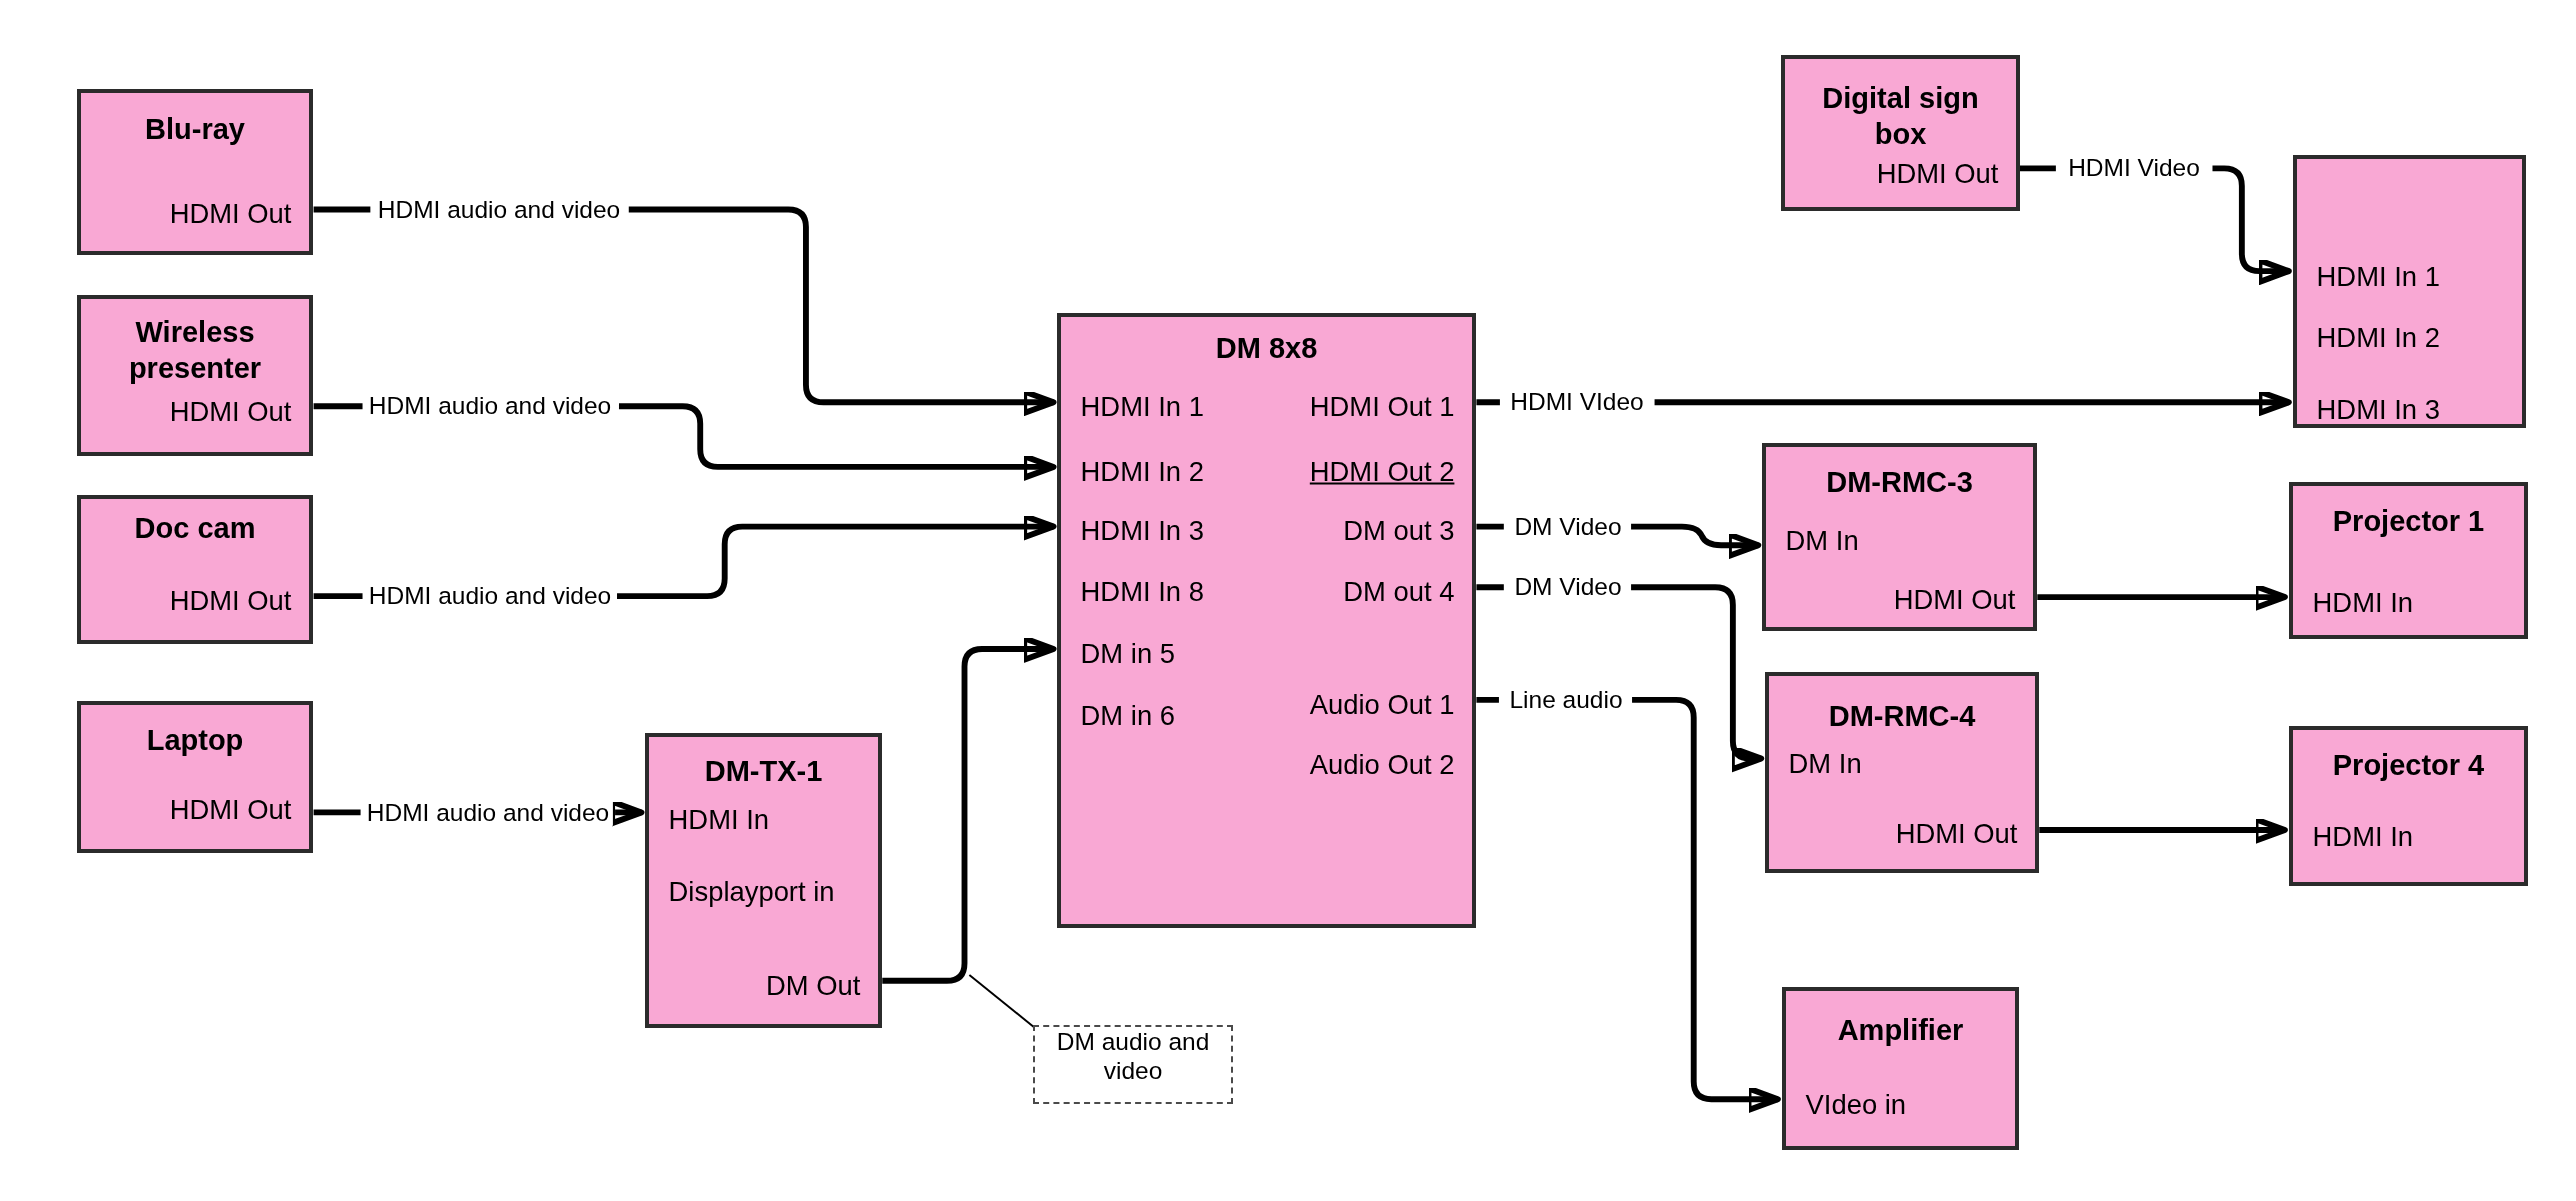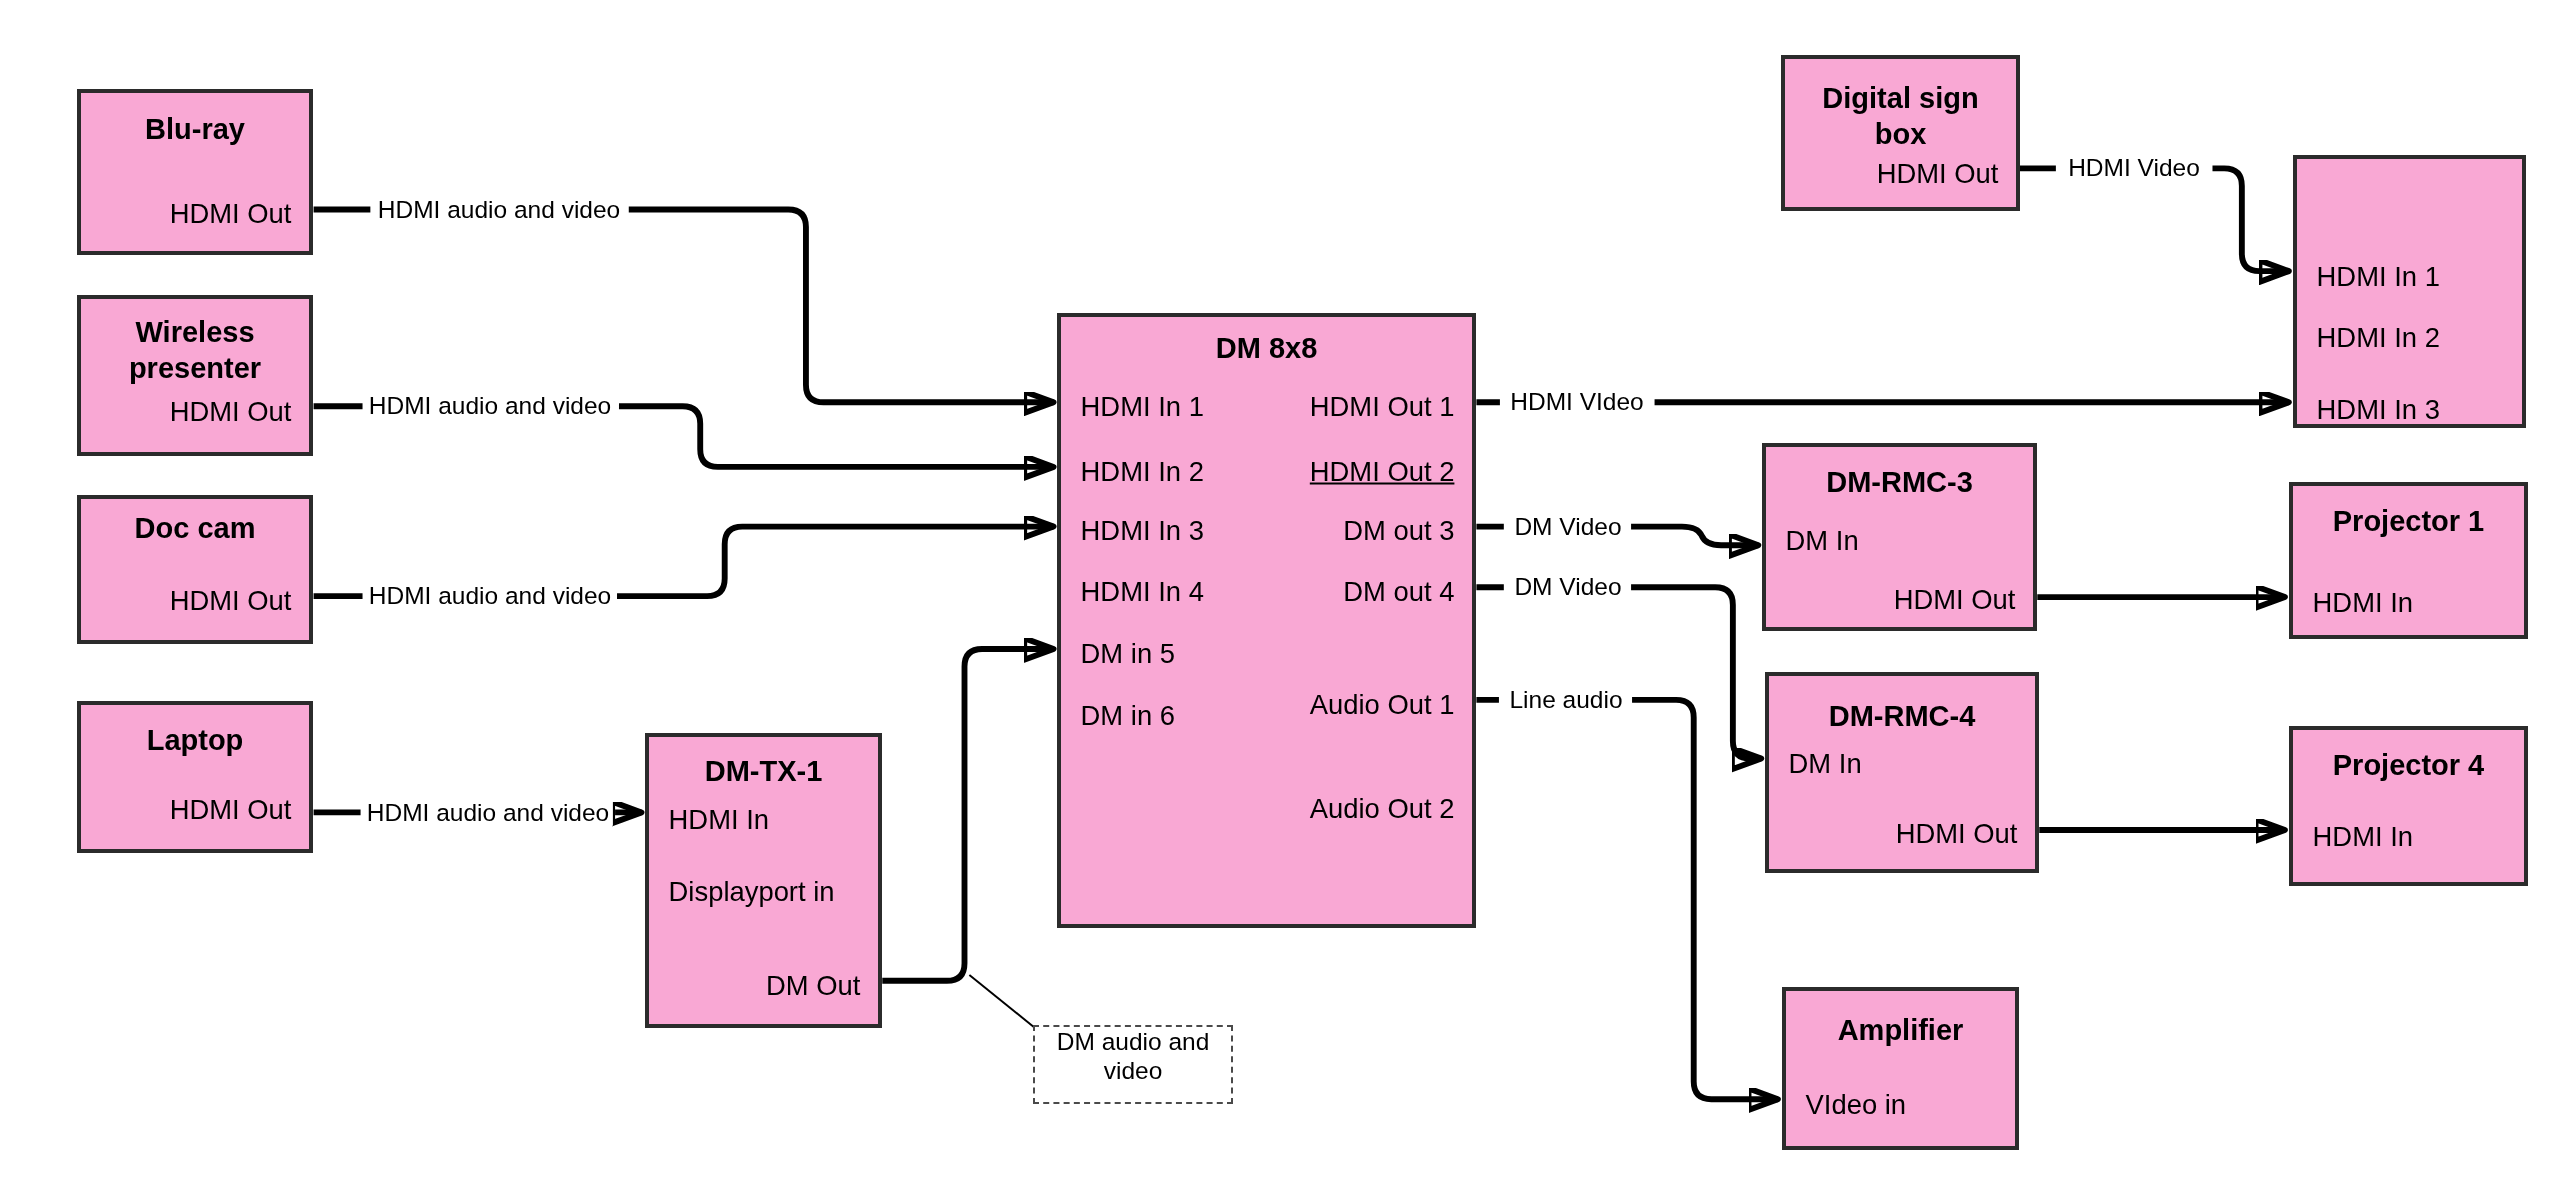--- a/index.html
+++ b/index.html
@@ -131,29 +131,29 @@
     <span class="port pl" style="top:82px;">HDMI In</span>
     <span class="port pl" style="top:154px;">Displayport in</span>
     <span class="port pr" style="top:248px;">DM Out</span>
   </div>
 
   <div class="node" style="left:1057px;top:313px;width:419px;height:615px;padding-left:7px;">
     <div class="title" style="top:31px;">DM 8x8</div>
     <span class="port pl" style="top:89px;">HDMI In 1</span>
     <span class="port pl" style="top:154px;">HDMI In 2</span>
     <span class="port pl" style="top:213px;">HDMI In 3</span>
-    <span class="port pl" style="top:274px;">HDMI In 4</span>
+    <span class="port pl" style="top:274px;">HDMI In 8</span>
     <span class="port pl" style="top:336px;">DM in 5</span>
     <span class="port pl" style="top:398px;">DM in 6</span>
     <span class="port pr" style="top:89px;">HDMI Out 1</span>
     <span class="port pr" style="top:154px;text-decoration:underline;">HDMI Out 2</span>
     <span class="port pr" style="top:213px;">DM out 3</span>
     <span class="port pr" style="top:274px;">DM out 4</span>
     <span class="port pr" style="top:387px;">Audio Out 1</span>
-    <span class="port pr" style="top:447px;margin-top:44px;">Audio Out 2</span>
+    <span class="port pr" style="top:447px;">Audio Out 2</span>
   </div>
 
   <div class="node" style="left:1781px;top:55px;width:239px;height:156px;">
     <div class="title" style="top:57px;">Digital sign box</div>
     <span class="port pr" style="top:114px;">HDMI Out</span>
   </div>
 
   <div class="node" style="left:2293px;top:155px;width:233px;height:273px;">
     <span class="port pl" style="top:117px;">HDMI In 1</span>
     <span class="port pl" style="top:178px;">HDMI In 2</span>

